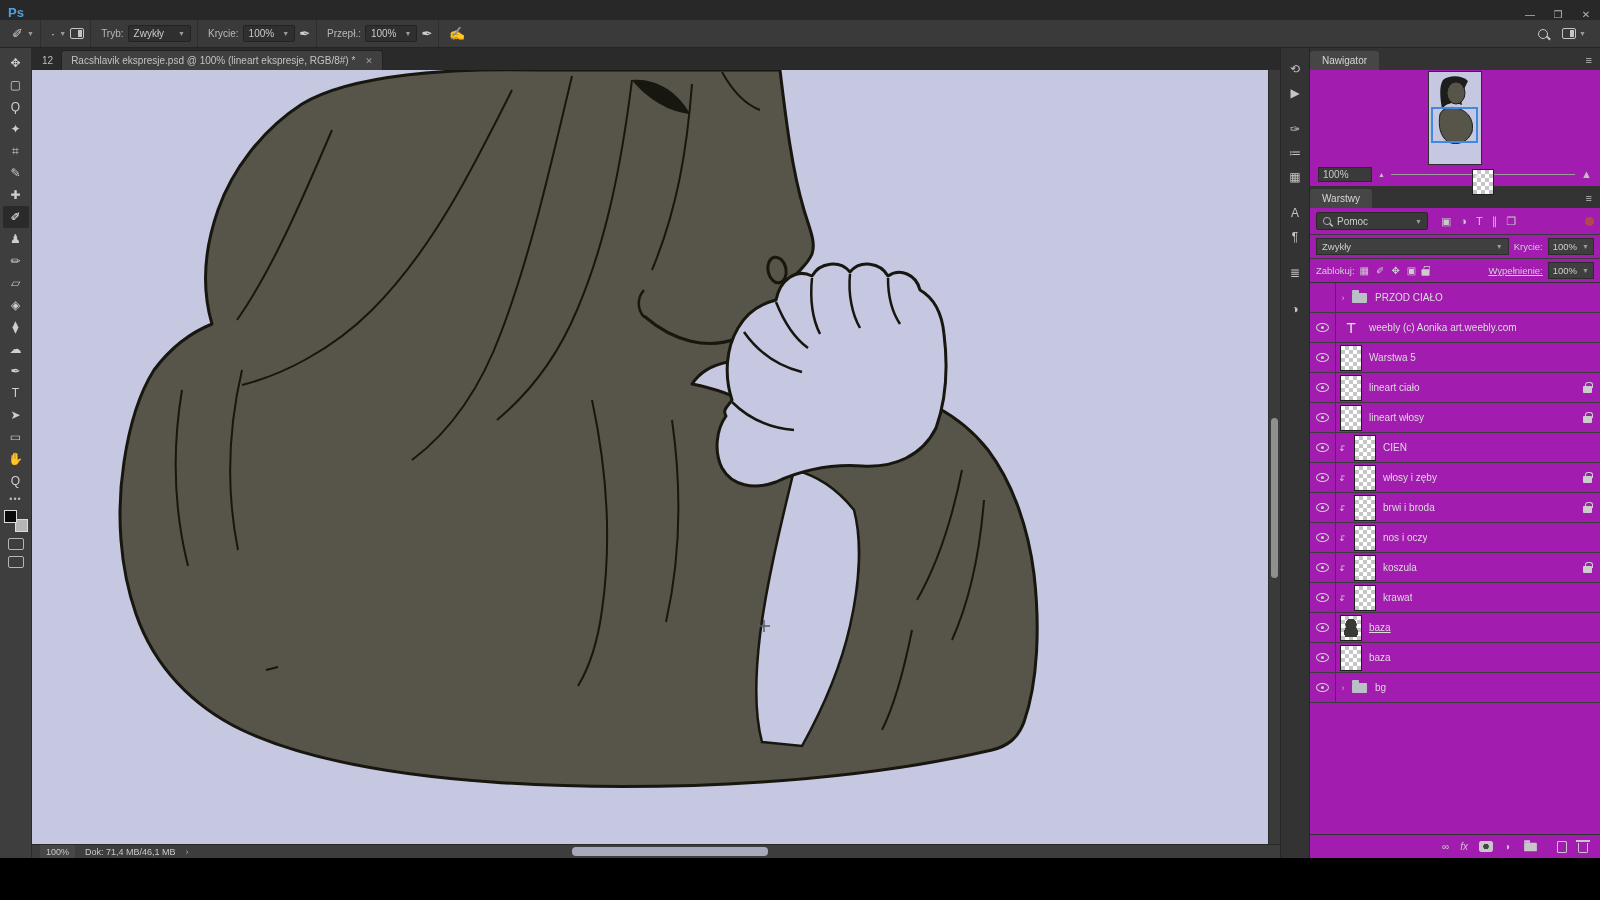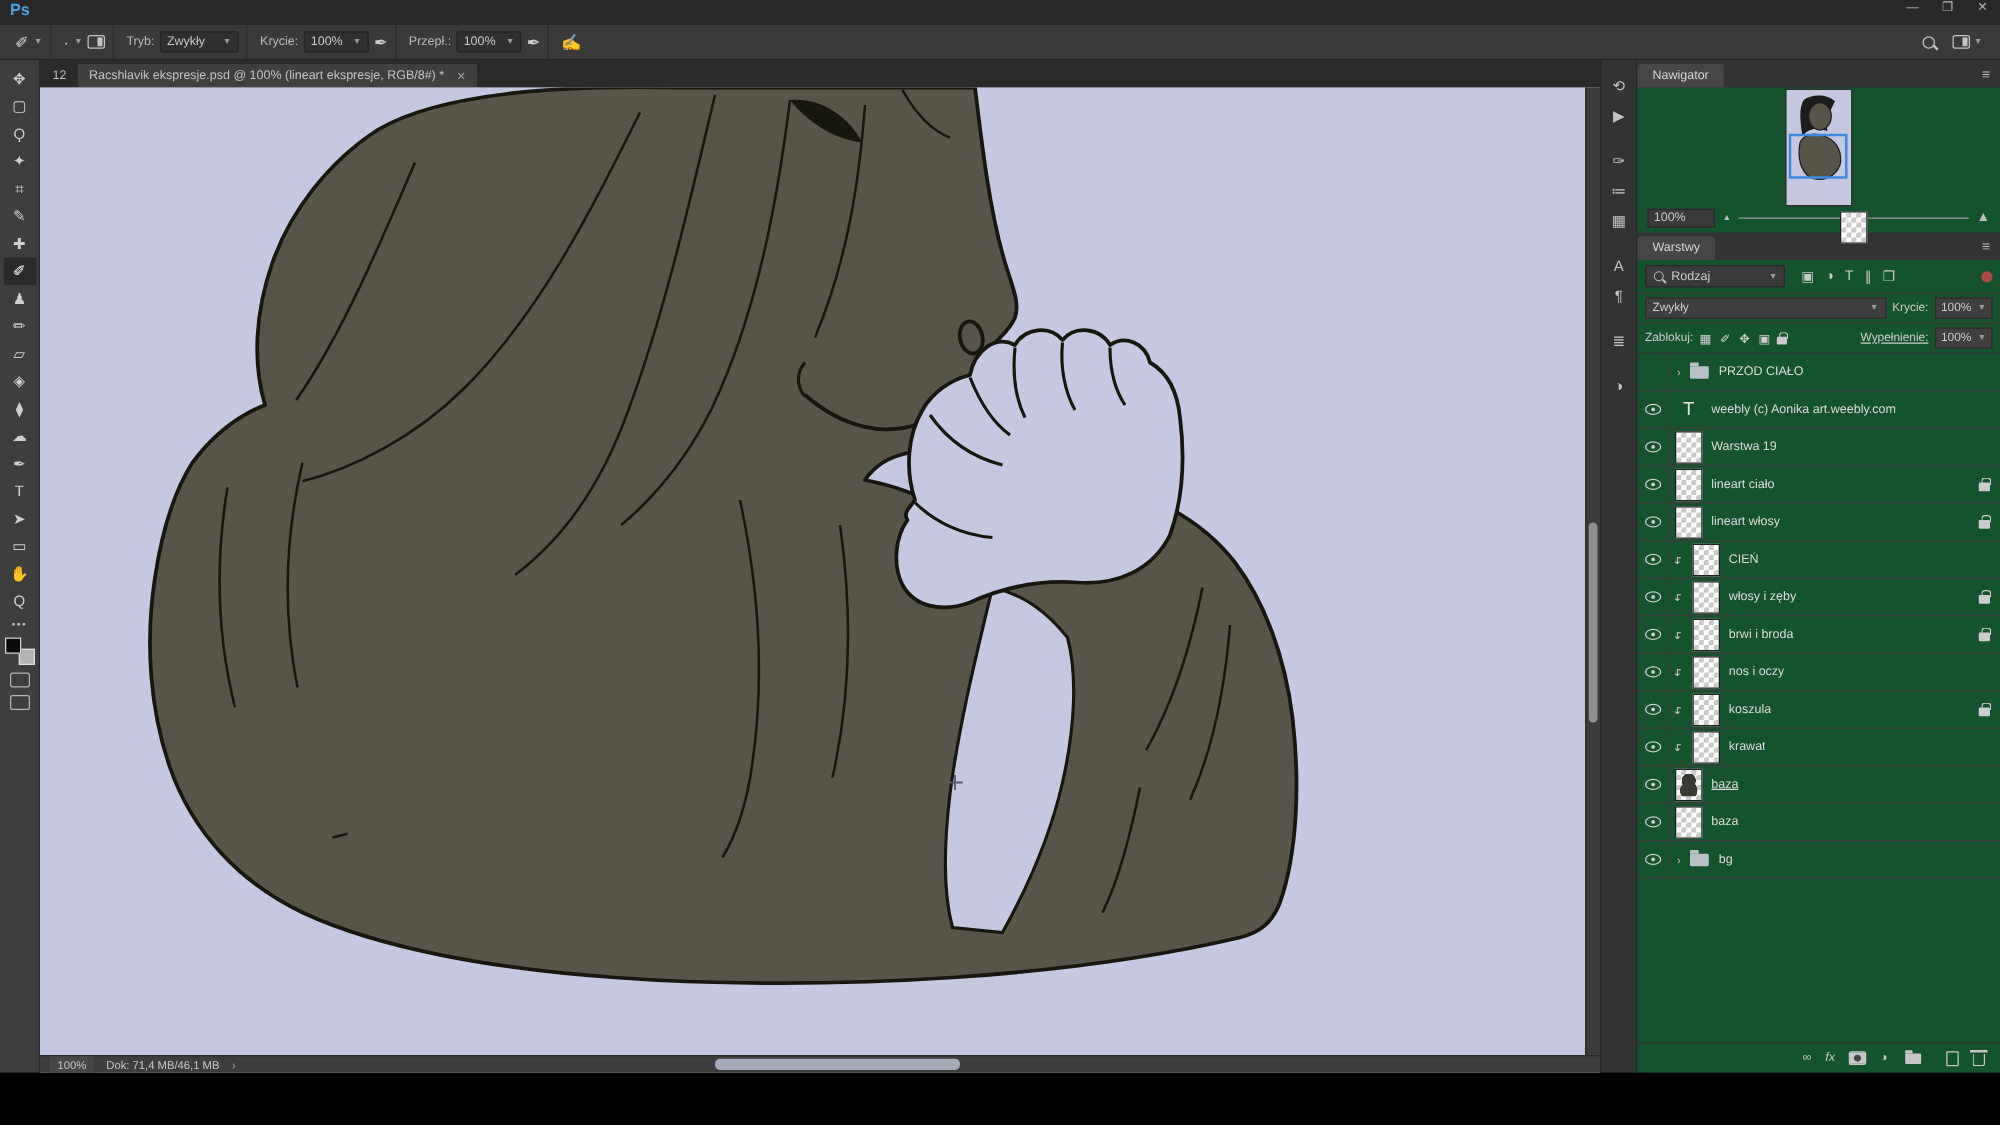--- a/index.html
+++ b/index.html
@@ -1,21 +1,21 @@
 <!DOCTYPE html>
 <html style="--canvas-bg: #c5c8e0; --art-fill: #57544a; --art-line: #17160f; --sel-blue: #3f8ae0; --accent-red: #b04a4a;"><head>
 <meta charset="utf-8">
 <style>
   * { margin:0; padding:0; box-sizing:border-box; }
   html,body { width:1600px; height:900px; background:#000; overflow:hidden;
               font-family:"Liberation Sans", sans-serif; -webkit-font-smoothing:antialiased; }
   .app { width:1600px; height:858px; display:flex; flex-direction:column; background:#3c3c3c; }
 
   
-  .menubar { height:20px; background:#282828; display:flex; align-items:flex-start; color:#cfcfcf;
+  .menubar { height:20px; background:#282828; display:flex; align-items:flex-end; color:#cfcfcf;
              font-size:11px; flex:0 0 auto; }
   .ps-logo { color:#4ba3e3; font-weight:bold; font-size:13px; padding:0 10px 0 8px; }
   .menu-item { padding:0 11px; height:20px; line-height:20px; cursor:default; }
   .win-btns { margin-left:auto; display:flex; align-items:center; color:#b5b5b5; font-size:10px; }
   .win-btn { width:28px; text-align:center; }
 
   
   .optionsbar { height:28px; background:#3a3a3a; border-bottom:1px solid #252525; display:flex;
                 align-items:center; color:#b9b9b9; font-size:10px; gap:4px; padding-left:6px; flex:0 0 auto; }
   .opt-group { display:flex; align-items:center; gap:4px; padding:0 6px; height:100%; border-right:1px solid #2e2e2e; }
@@ -63,21 +63,21 @@
   .hthumb { position:absolute; left:540px; top:2px; width:196px; height:9px; background:#a7aabb; border-radius:4px; }
 
   
   .dockstrip { width:30px; background:#333; border-left:1px solid #262626; border-right:1px solid #262626;
                display:flex; flex-direction:column; align-items:center; padding-top:10px; gap:2px; flex:0 0 auto; }
   .dock-ic { width:24px; height:22px; display:flex; align-items:center; justify-content:center;
              color:#c5c5c5; font-size:12px; }
   .dock-gap { height:10px; }
 
   
-  .panels { width:290px; background:#14532d; display:flex; flex-direction:column; flex:0 0 auto; font-size:10px; color:#cfcfcf; }
+  .panels { width:290px; background:#a21caf; display:flex; flex-direction:column; flex:0 0 auto; font-size:10px; color:#cfcfcf; }
   .ptabrow { height:22px; background:#333; display:flex; align-items:flex-end; flex:0 0 auto; }
   .ptab { background:#464646; padding:4px 12px 4px 12px; border-radius:3px 3px 0 0; color:#d6d6d6; }
   .pmenu { margin-left:auto; padding:0 8px 4px 0; color:#c0c0c0; font-size:11px; }
 
   
   .nav-body { height:96px; display:flex; align-items:center; justify-content:center; }
   .nav-thumb { width:52px; height:92px; outline:1px solid #2e2e2e; }
   .nav-footer { height:20px; display:flex; align-items:center; gap:6px; padding:0 8px 4px 8px; }
   .nav-zoom { background:#3a3a3a; border:1px solid #2a2a2a; padding:1px 8px 1px 4px; color:#c9c9c9; min-width:54px; }
   .mountain { color:#c0c0c0; }
@@ -373,21 +373,21 @@
       </div>
 
       <div class="layers">
         <div class="ptabrow">
           <span class="ptab">Warstwy</span>
           <span class="pmenu">≡</span>
         </div>
         <div class="filter-row">
           <span class="search-select">
             <span class="mag" style="transform:scale(.8);"></span>
-            <span>Rodzaj</span>
+            <span>Pomoc</span>
             <span class="chev" style="margin-left:auto;">▼</span>
           </span>
           <span class="filter-ics" id="filter-ics">
               <span>▣</span>
               <span>◑</span>
               <span>T</span>
               <span>∥</span>
               <span>❐</span>
             </span>
           <span class="red-dot"></span>
@@ -430,21 +430,21 @@
                 <span class="eye"></span>
               </span>
               <span class="ticon">T</span>
               <span class="lname">weebly (c) Aonika art.weebly.com</span>
             </div>
             <div class="lrow">
               <span class="eyecell">
                 <span class="eye"></span>
               </span>
               <span class="thumb"></span>
-              <span class="lname">Warstwa 19</span>
+              <span class="lname">Warstwa 5</span>
             </div>
             <div class="lrow">
               <span class="eyecell">
                 <span class="eye"></span>
               </span>
               <span class="thumb"></span>
               <span class="lname">lineart ciało</span>
               <span class="lock lockright"></span>
             </div>
             <div class="lrow">

